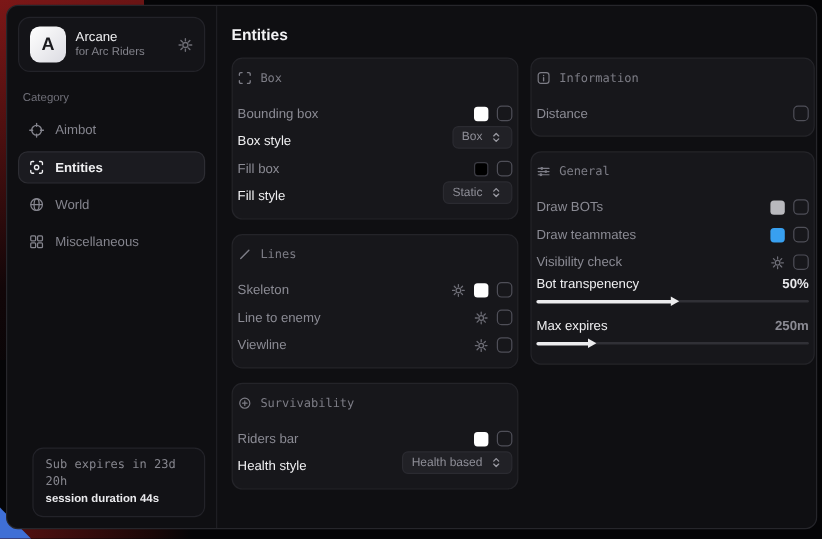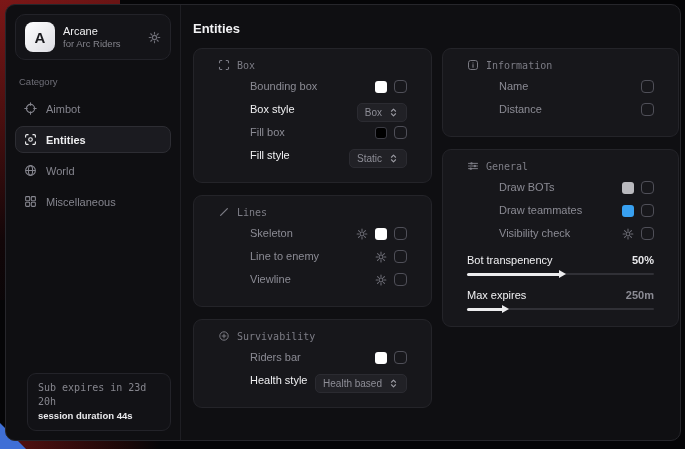--- a/index.html
+++ b/index.html
@@ -96,34 +96,33 @@
 
   .columns { display:flex; gap:10px; align-items:flex-start; }
   .col { display:flex; flex-direction:column; gap:12px; }
   .col-left { width:239px; }
   .col-right { width:237px; }
 
   .card {
     background:#17171b;
     border:1px solid #242429;
     border-radius:9px;
-    padding:10px 24px 12px;
+    padding:10px 4px 12px;
   }
   .card-header {
     display:flex; align-items:center; gap:7px;
     color:#7d7d86; font-size:10px;
     font-family:"DejaVu Sans Mono", monospace;
     margin-bottom:9px;
   }
   .card-header .ch-icon { display:flex; color:#7d7d86; }
 
   .row {
-    display:flex; align-items:flex-start; justify-content:space-between;
+    display:flex; align-items:flex-end; justify-content:space-between;
     min-height:21px;
-    margin-left:32px;
   }
   .row + .row { margin-top:2px; }
   .row-label { color:#8b8b94; font-size:11px; }
   .row-label.em { color:#f0f0f2; font-weight:normal; }
   .controls { display:flex; align-items:center; gap:7px; }
 
   .gear-btn { display:flex; color:#6e6e77; cursor:pointer; }
 
   .swatch {
     width:12px; height:12px; border-radius:3px;
@@ -427,26 +426,20 @@
       <div class="col col-right">
 
         <div class="card">
           <div class="card-header">
             <span class="ch-icon">
                 <svg width="12" height="12" viewBox="0 0 16 16">
                   <use href="#i-info"></use>
                 </svg>
               </span>
             <span>Information</span>
-          </div>
-          <div class="row">
-            <span class="row-label">Name</span>
-            <span class="controls">
-                <span class="checkbox"></span>
-              </span>
           </div>
           <div class="row">
             <span class="row-label">Distance</span>
             <span class="controls">
                 <span class="checkbox"></span>
               </span>
           </div>
         </div>
 
         <div class="card">

